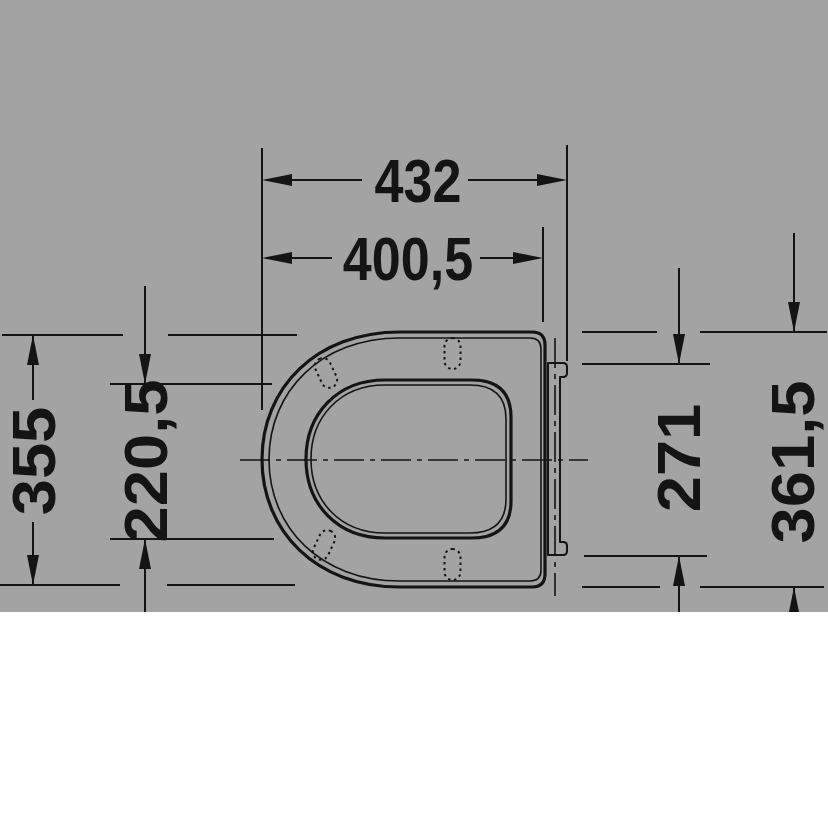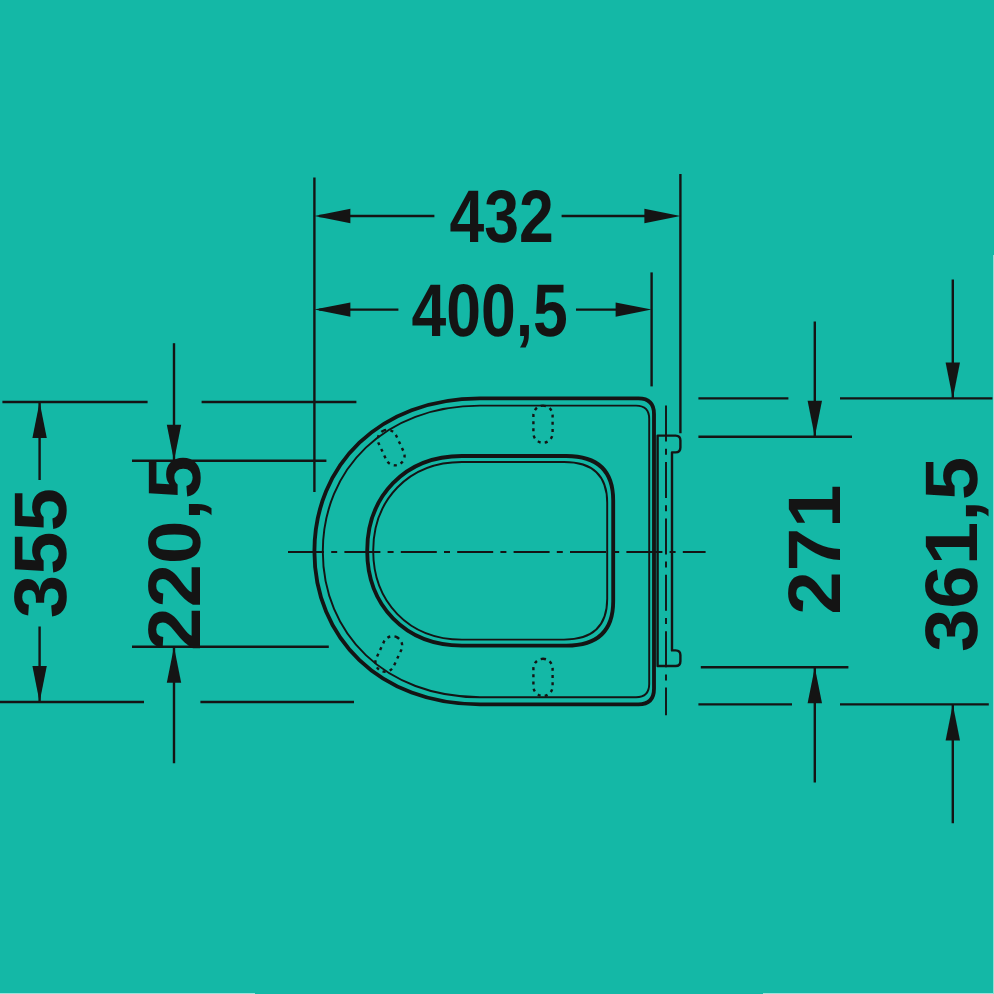--- a/index.html
+++ b/index.html
@@ -1,16 +1,16 @@
 <!DOCTYPE html>
 <html><head>
 <meta charset="utf-8">
 <style>
   html,body{margin:0;padding:0;background:#ffffff;}
-  .canvas{position:relative;width:828px;height:828px;background:#14b8a6;overflow:hidden;}
+  .canvas{position:relative;width:828px;height:612px;background:#a3a3a3;overflow:hidden;}
   svg{display:block;}
   .thin{stroke:#141414;stroke-width:1.6;fill:none;}
   .thick{stroke:#141414;stroke-width:3.2;fill:none;stroke-linejoin:round;}
   .mid{stroke:#141414;stroke-width:2;fill:none;stroke-linejoin:round;}
   .dimline{stroke:#141414;stroke-width:2;fill:none;}
   .centerline{stroke:#141414;stroke-width:1.6;fill:none;stroke-dasharray:30 6 5 6;}
   .bumper{stroke:#141414;stroke-width:2;fill:none;stroke-dasharray:2.5 3.5;}
   .arrow{fill:#141414;stroke:none;}
   .dim-label{font-family:"Liberation Sans",sans-serif;font-weight:bold;font-size:62px;fill:#141414;}
 </style>

